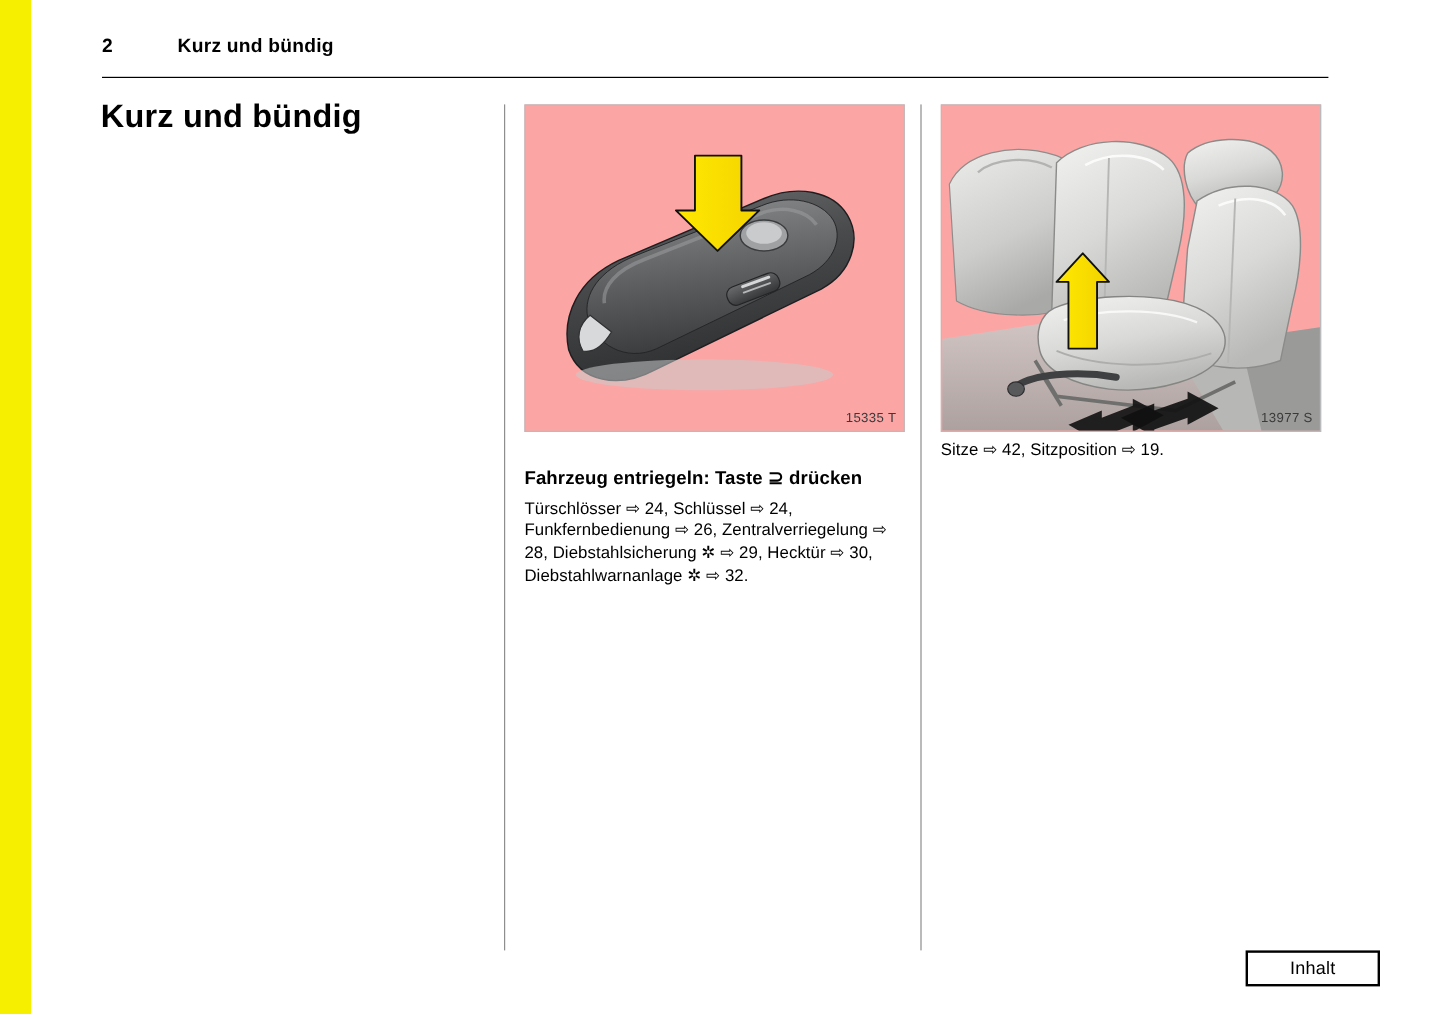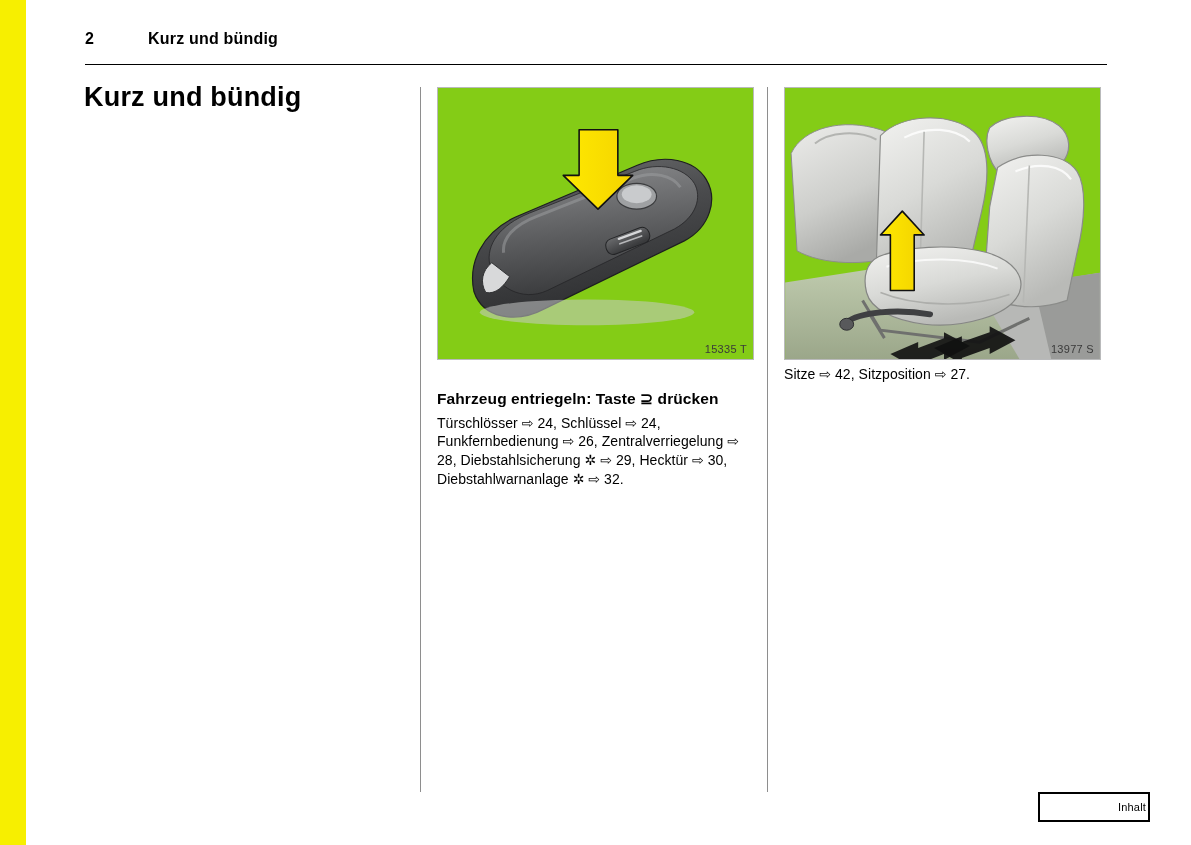--- a/index.html
+++ b/index.html
@@ -79,21 +79,21 @@
     top: 87px;
     width: 317px;
   }
   .col-2 { left: 437px; }
   .col-3 { left: 784px; }
 
   .figure {
     position: relative;
     width: 317px;
     height: 273px;
-    background: #84cc16;
+    background: #fca5a5;
     border: 1px solid #b9babb;
     box-sizing: border-box;
     overflow: hidden;
   }
   .figure-code {
     position: absolute;
     right: 6px;
     bottom: 4px;
     font-size: 11px;
     color: #3a3a3a;
@@ -133,23 +133,22 @@
   }
   .inhalt-label {
     position: absolute;
     left: 0;
     top: 0;
     width: 100%;
     height: 100%;
     display: flex;
     align-items: center;
     justify-content: center;
-    font-size: 11px;
-    letter-spacing: 0.2px;
-    margin-left: 38px;
+    font-size: 15px;
+    letter-spacing: 0.2px;
   }
 </style>
 </head>
 <body>
 
 <div class="page">
 
   <div class="edge-bar"></div>
 
   <div class="header">
@@ -265,20 +264,20 @@
         <ellipse cx="62" cy="238" rx="7" ry="6" fill="#58595b" stroke="#2e2f31" stroke-width="1"></ellipse>
 
         <path d="M150 262 L178 250 L178 256 L206 246 L206 240 L232 254 L206 268 L206 262 L178 272 L178 278 Z" fill="#111111" opacity="0.92"></path>
         <path d="M106 268 L134 256 L134 262 L160 252 L160 246 L186 260 L160 274 L160 268 L134 278 L134 284 Z" fill="#111111" opacity="0.9"></path>
 
         <path d="M96 148 L118 124 L140 148 L130 148 L130 204 L106 204 L106 148 Z" fill="url(#arrowGrad2)" stroke="#111111" stroke-width="1.6" stroke-linejoin="round"></path>
       </svg>
       <div class="figure-code">13977 S</div>
     </div>
 
-    <div class="body-text">Sitze ⇨ 42, Sitzposition ⇨ 27.</div>
+    <div class="body-text">Sitze ⇨ 42, Sitzposition ⇨ 19.</div>
   </div>
 
   <div class="inhalt-box">
     <div class="inhalt-label">Inhalt</div>
   </div>
 
 </div>
 
 </body></html>

